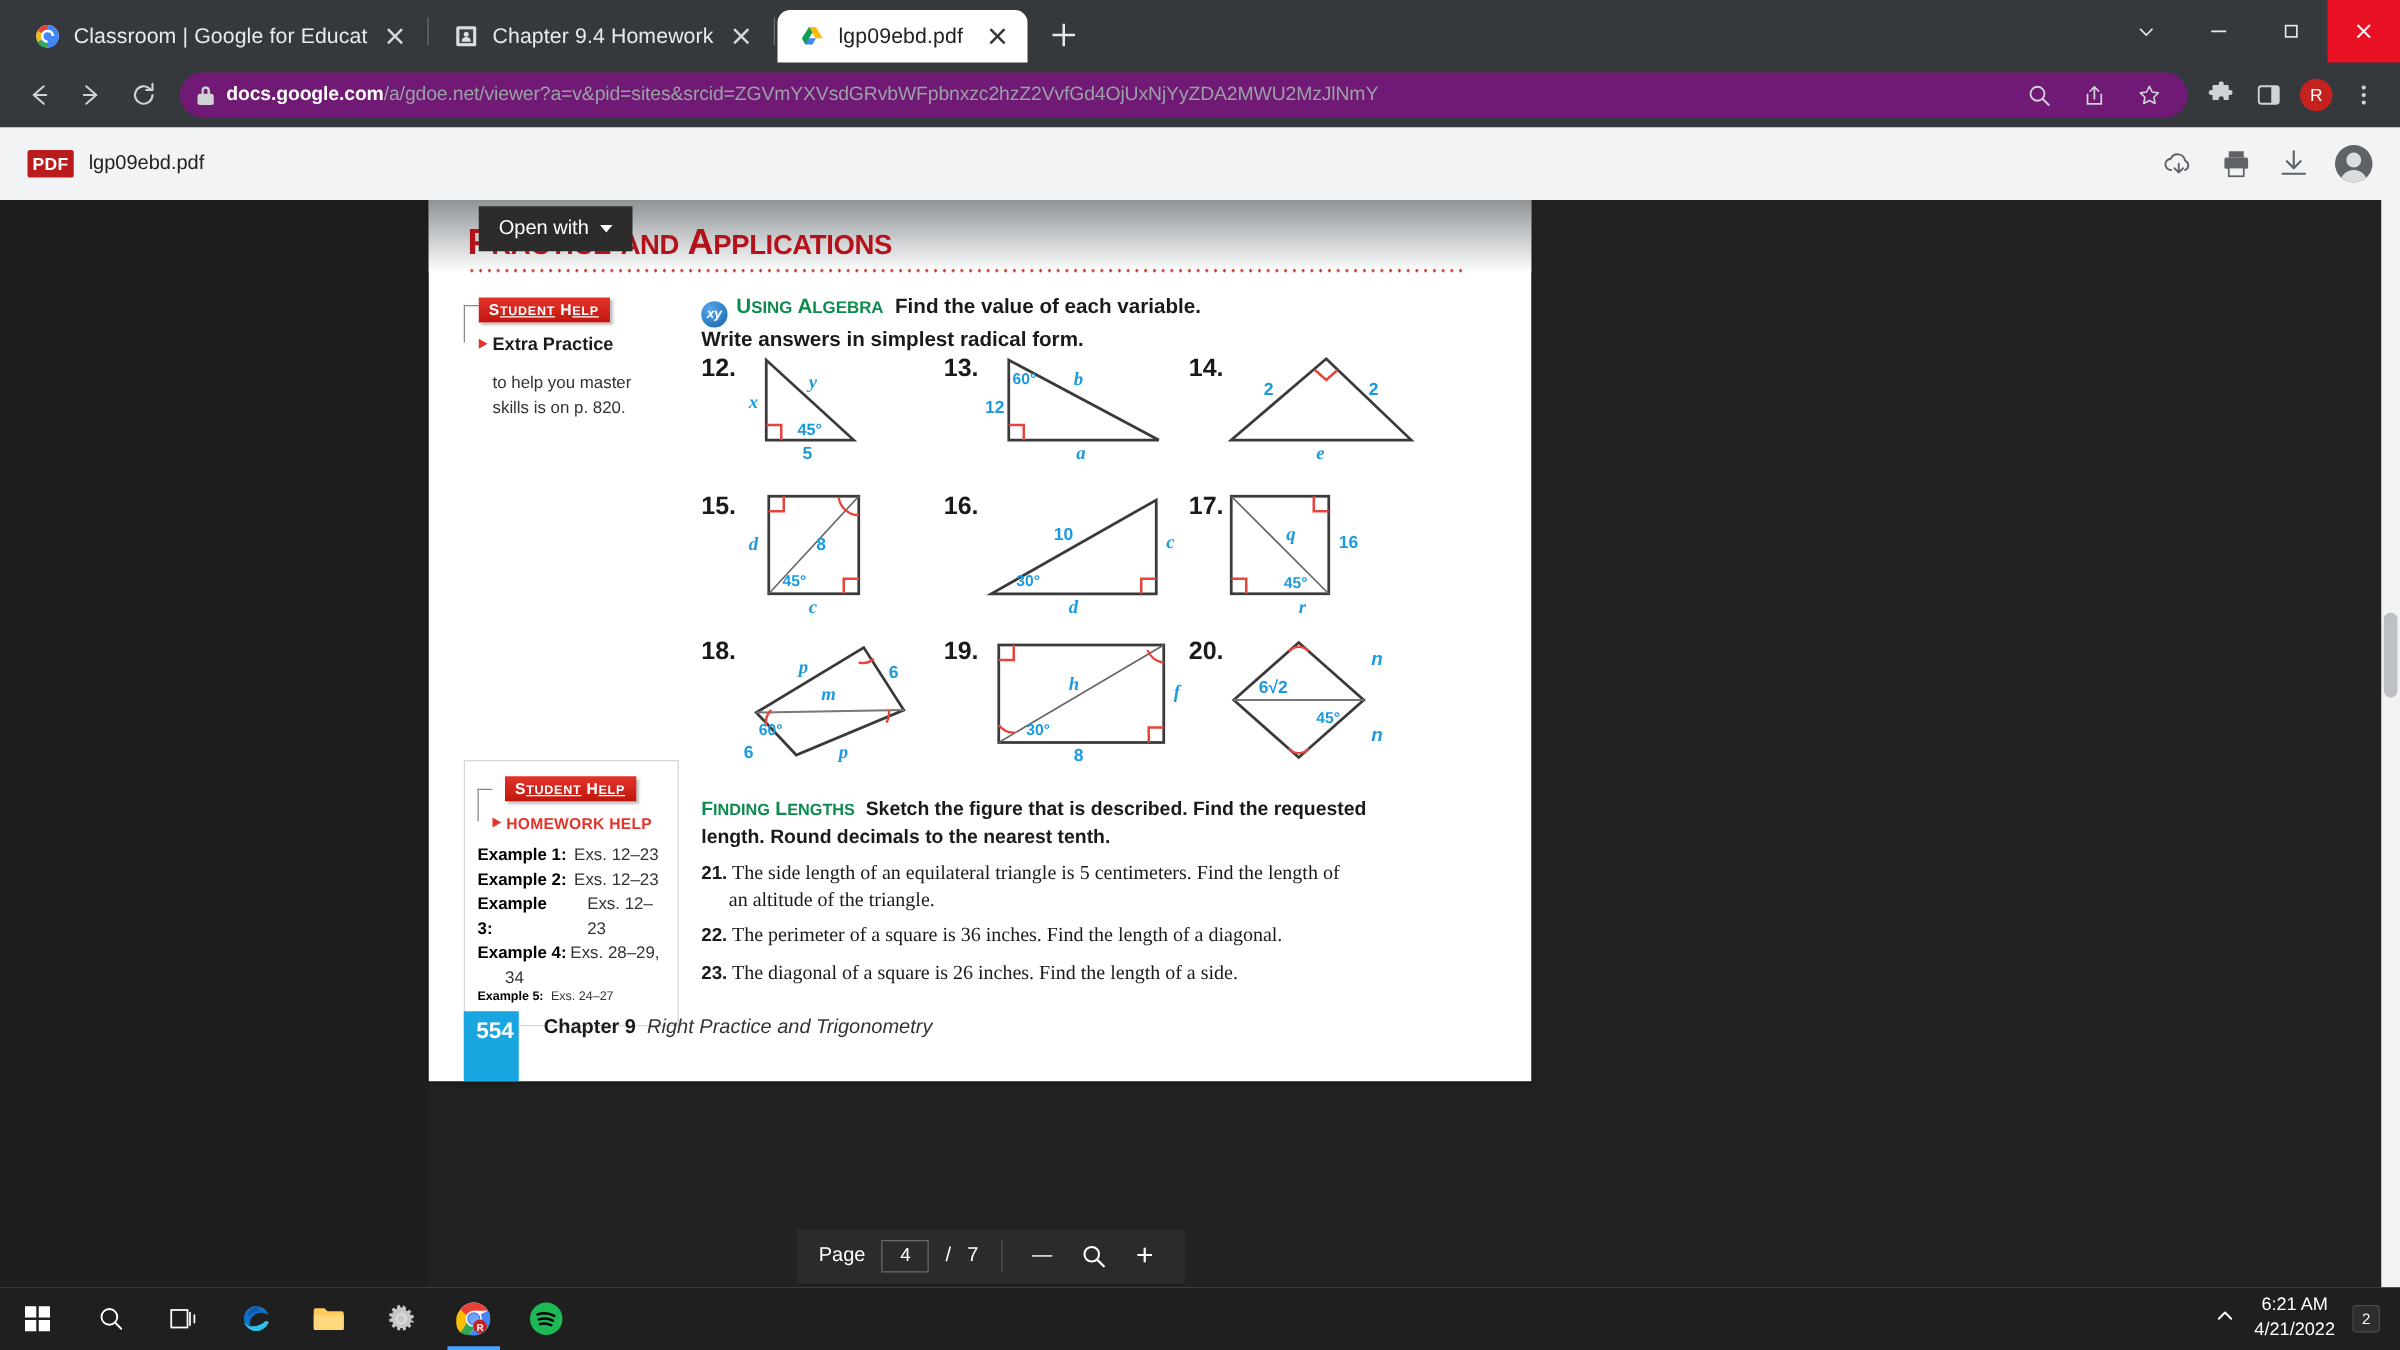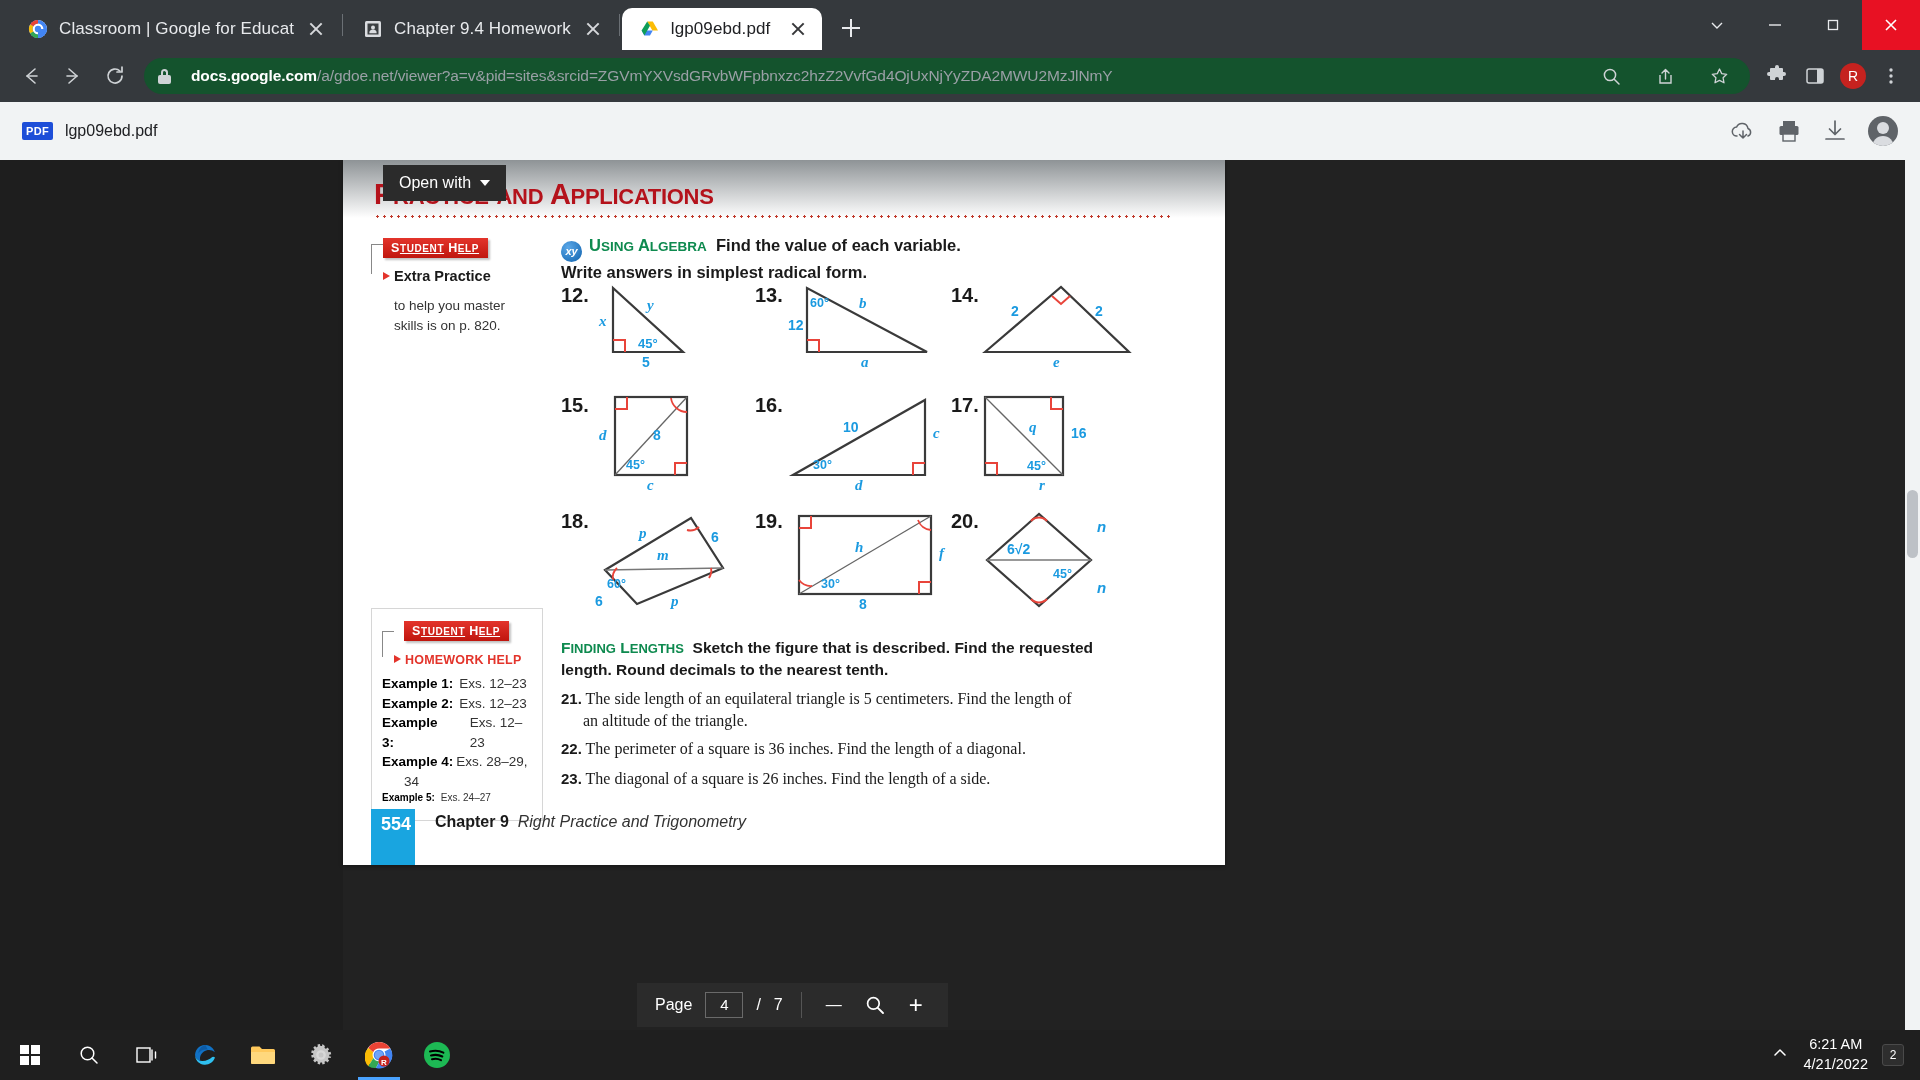--- a/index.html
+++ b/index.html
@@ -60,22 +60,22 @@
   .toolbar {
     height: 52px; background: #35393d; display: flex;
     align-items: center; gap: 4px; padding: 0 12px;
   }
   .navbtn {
     width: 38px; height: 38px; display: flex; align-items: center;
     justify-content: center; color: #cfd3d6; font-size: 22px; cursor: pointer;
     border-radius: 50%;
   }
   .omnibox {
-    flex: 1; height: 36px; background: #14532d; border-radius: 18px;
-    display: flex; align-items: center; padding: 0 14px; gap: 20px;
+    flex: 1; height: 36px; background: #701a75; border-radius: 18px;
+    display: flex; align-items: center; padding: 0 14px; gap: 10px;
     margin: 0 6px; min-width: 0;
   }
   .lock { width: 13px; height: 15px; position: relative; flex: 0 0 13px; }
   .lock-body { position: absolute; bottom: 0; width: 13px; height: 9px; background: #cfd3d6; border-radius: 2px; }
   .lock-shackle {
     position: absolute; top: 0; left: 3px; width: 7px; height: 7px;
     border: 2px solid #cfd3d6; border-bottom: none; border-radius: 4px 4px 0 0;
   }
   .url {
     font-size: 15.5px; color: #9aa0a6; white-space: nowrap;
@@ -95,21 +95,21 @@
   
   .viewer {
     position: absolute; left: 0; top: 102px; right: 0; bottom: 0;
     background: #f1f3f4; display: flex; flex-direction: column;
   }
   .viewer-bar {
     height: 58px; background: #f1f3f4; display: flex; align-items: center;
     padding: 0 22px; gap: 12px; flex: 0 0 58px;
   }
   .pdf-badge {
-    background: #1d4ed8; color: #fff; font-size: 11px; font-weight: 700;
+    background: #b91c1c; color: #fff; font-size: 14px; font-weight: 700;
     padding: 3px 4px; border-radius: 2px; letter-spacing: .3px;
   }
   .viewer-title { font-size: 16px; color: #202124; }
   .viewer-actions { margin-left: auto; display: flex; align-items: center; gap: 20px; }
   .vicon { width: 26px; height: 26px; color: #5f6368; cursor: pointer; }
   .vavatar {
     width: 30px; height: 30px; border-radius: 50%; background: #5f6368;
     position: relative; overflow: hidden; cursor: pointer;
   }
   .vavatar::before {

